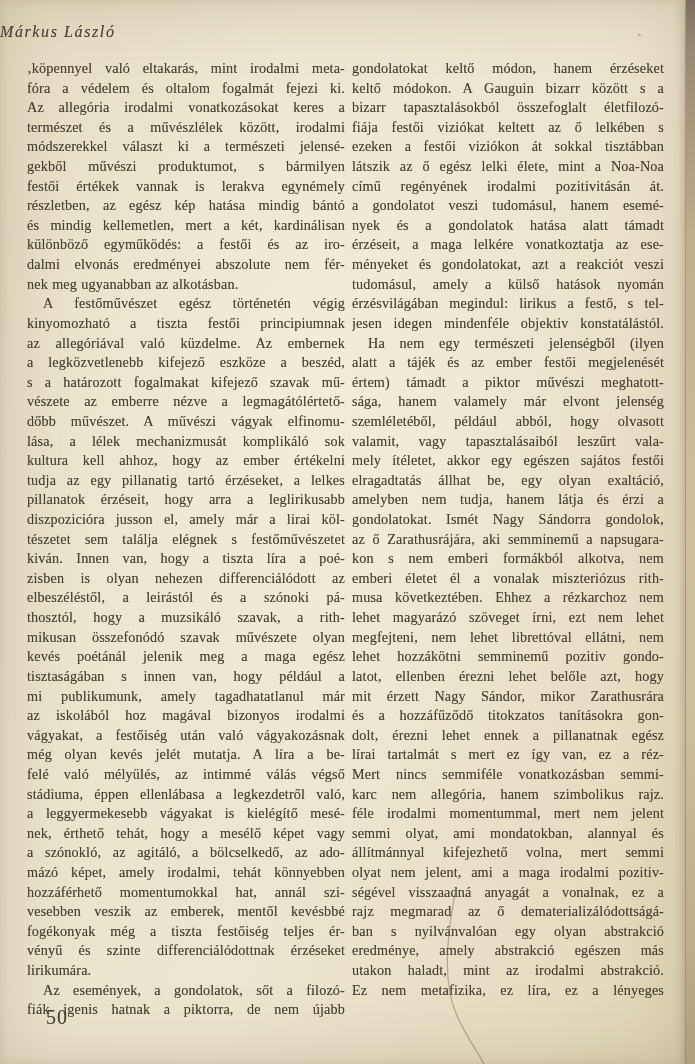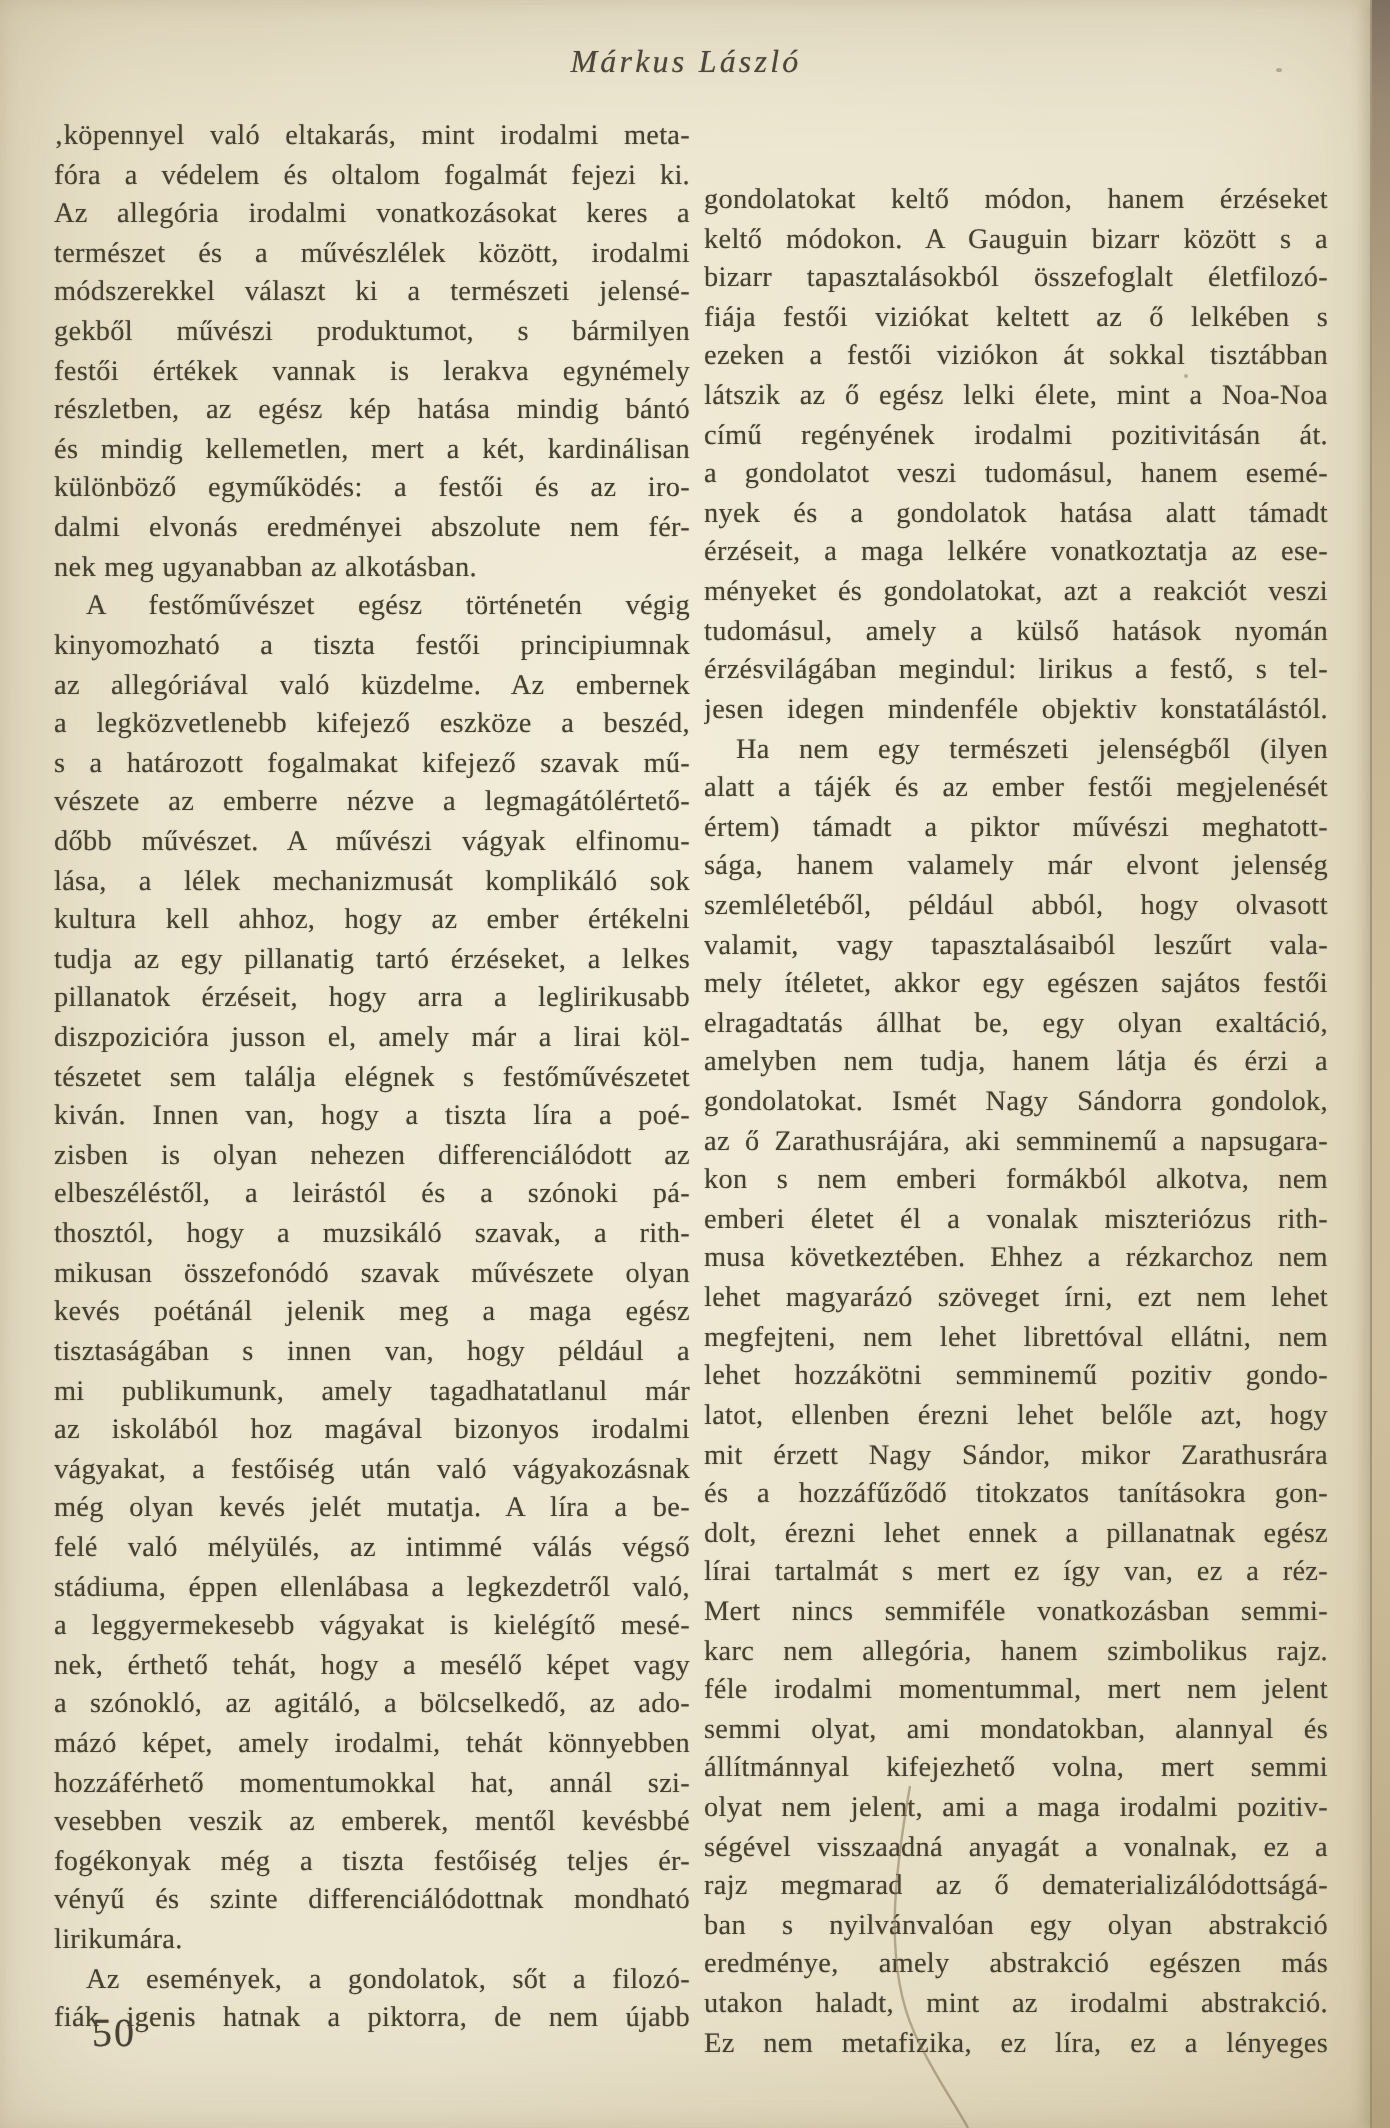--- a/index.html
+++ b/index.html
@@ -15,27 +15,27 @@
   .edge-right{
     position:absolute;top:0;right:0;width:9px;height:100%;
     background:linear-gradient(180deg,#7e7061 0%,#9b8a73 5%,#bfae8b 22%,#cdbd99 45%,#cfc09d 65%,#bfae89 88%,#b2a07c 100%);
     box-shadow:-4px 0 7px rgba(120,100,68,.28);
   }
   .edge-right::before{
     content:"";position:absolute;left:-1px;top:0;width:1px;height:100%;
     background:rgba(100,85,60,.35);
   }
   .running-head{
-    position:absolute;top:23px;left:0;width:686px;text-align:center;
+    position:absolute;top:23px;left:0;width:686px;
     font-style:italic;font-size:16px;letter-spacing:1.6px;color:#4e4739;
     text-shadow:0 0 .5px rgba(70,60,45,.55);
   }
   .columns{position:absolute;top:59px;left:27px;display:flex;gap:7px;}
   .col{width:318px;}
-  .col.right{width:312px;margin-top:32px;}
+  .col.right{width:312px;}
   .line{
     height:19.62px;overflow:hidden;
     font-size:14.2px;line-height:19.62px;
     text-align:justify;text-align-last:justify;
     letter-spacing:.15px;word-spacing:.5px;
     color:#46402f;text-shadow:0 0 .6px rgba(72,62,45,.45);
   }
   .line.indent{padding-left:16px;}
   .line.end{text-align-last:left;}
   .page-number{
@@ -92,21 +92,21 @@
         <div class="line">még olyan kevés jelét mutatja. A líra a be-</div>
         <div class="line">felé való mélyülés, az intimmé válás végső</div>
         <div class="line">stádiuma, éppen ellenlábasa a legkezdetről való,</div>
         <div class="line">a leggyermekesebb vágyakat is kielégítő mesé-</div>
         <div class="line">nek, érthető tehát, hogy a mesélő képet vagy</div>
         <div class="line">a szónokló, az agitáló, a bölcselkedő, az ado-</div>
         <div class="line">mázó képet, amely irodalmi, tehát könnyebben</div>
         <div class="line">hozzáférhető momentumokkal hat, annál szi-</div>
         <div class="line">vesebben veszik az emberek, mentől kevésbbé</div>
         <div class="line">fogékonyak még a tiszta festőiség teljes ér-</div>
-        <div class="line">vényű és szinte differenciálódottnak mondható</div>
+        <div class="line">vényű és szinte differenciálódottnak érzéseket</div>
         <div class="line end">lirikumára.</div>
         <div class="line indent">Az események, a gondolatok, sőt a filozó-</div>
         <div class="line">fiák igenis hatnak a piktorra, de nem újabb</div>
       </div>
       <div class="col right">
         <div class="line">gondolatokat keltő módon, hanem érzéseket</div>
         <div class="line">keltő módokon. A Gauguin bizarr között s a</div>
         <div class="line">bizarr tapasztalásokból összefoglalt életfilozó-</div>
         <div class="line">fiája festői viziókat keltett az ő lelkében s</div>
         <div class="line">ezeken a festői viziókon át sokkal tisztábban</div>

